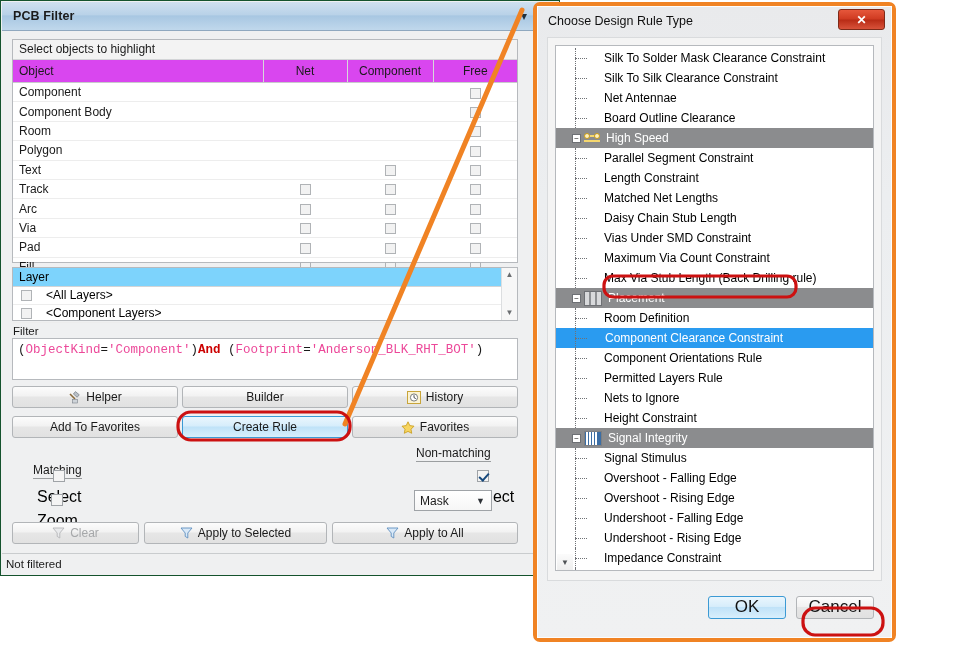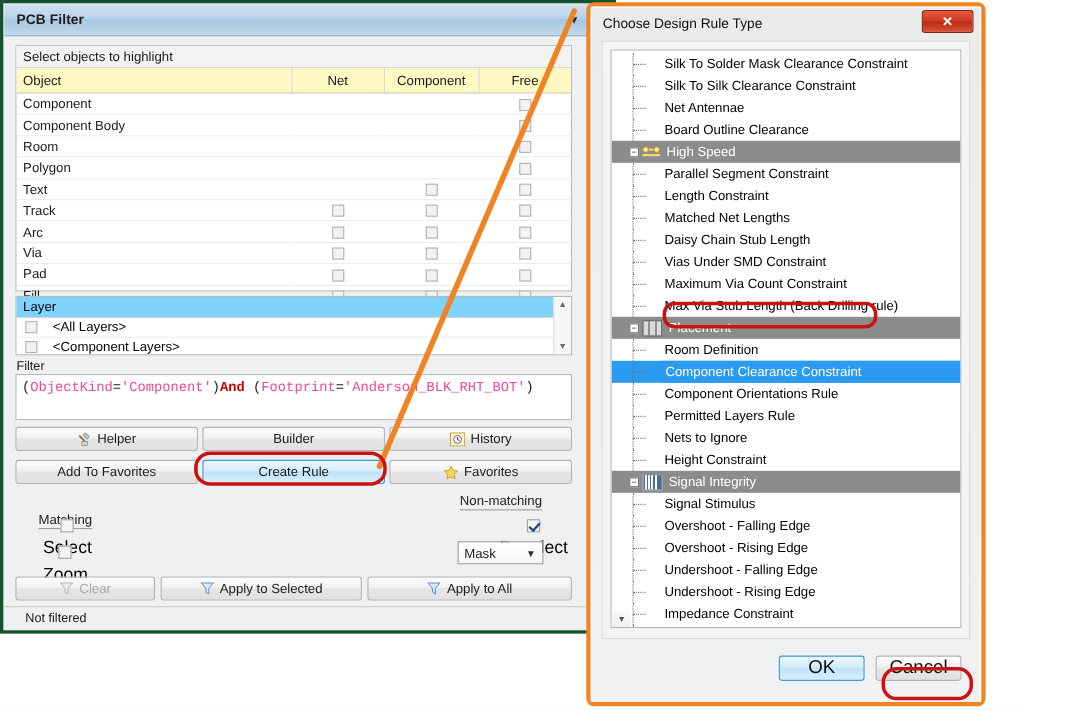--- a/index.html
+++ b/index.html
@@ -10,21 +10,21 @@
     font-size:12px;
     color:#000;
     overflow:hidden;
     position:relative;
   }
 
   
   #pcb-panel{
     position:absolute;left:0;top:0;width:560px;height:576px;
     background:#eff0f1;
-    border:3px solid #14532d;
+    border:1px solid #14532d;
     box-sizing:border-box;
   }
   #pcb-titlebar{
     position:absolute;left:1px;top:1px;right:1px;height:28px;
     background:linear-gradient(to bottom,#cfe0ef 0%,#b9d2e8 45%,#a8c7e2 50%,#c0d8ec 100%);
     border-bottom:1px solid #8fa8bf;
     display:flex;align-items:center;
   }
   #pcb-title{
     font-weight:bold;font-size:12.5px;color:#1b1b1b;margin-left:11px;letter-spacing:.1px;
@@ -36,21 +36,21 @@
   #objects-group{
     position:absolute;left:11px;top:38px;width:506px;height:224px;
     background:#fff;border:1px solid #b6b9bd;box-sizing:border-box;
   }
   #objects-caption{
     height:19px;line-height:19px;padding-left:6px;font-size:12px;
     background:#f3f3f3;border-bottom:1px solid #d2d4d6;color:#1a1a1a;
   }
   #obj-table{width:100%;border-collapse:collapse;table-layout:fixed;}
   #obj-table th{
-    height:20px;font-weight:normal;font-size:12px;background:#fef9c3;
+    height:20px;font-weight:normal;font-size:12px;background:#d946ef;
     border-bottom:1px solid #c8cacc;color:#1a1a1a;
   }
   #obj-table th.c-object{text-align:left;padding-left:6px;}
   #obj-table th.sep{border-left:1px solid #d6d8da;}
   #obj-table td{
     height:16.4px;border-bottom:1px solid #ededed;font-size:12px;color:#1a1a1a;
   }
   #obj-table td.c-object{text-align:left;padding-left:6px;}
   #obj-table td.cell{text-align:center;}
   .cb{
@@ -143,21 +143,21 @@
     display:flex;align-items:center;font-size:12px;padding-left:5px;color:#1a1a1a;
   }
   #mask-select .caret{
     margin-left:auto;margin-right:6px;font-size:9px;color:#2d3136;
   }
 
   
   #pcb-status{
     position:absolute;left:1px;right:1px;bottom:1px;height:20px;
     background:#eff0f1;border-top:1px solid #c9ccce;
-    display:flex;align-items:center;padding-left:19px;font-size:11.5px;color:#1a1a1a;
+    display:flex;align-items:center;padding-left:4px;font-size:11.5px;color:#1a1a1a;
   }
 
   
   #annot{position:absolute;left:0;top:0;width:978px;height:645px;pointer-events:none;}
 
   
   #dlg{
     position:absolute;left:533px;top:2px;width:363px;height:640px;
     background:#f0f0f0;
     border:4px solid #f08324;

